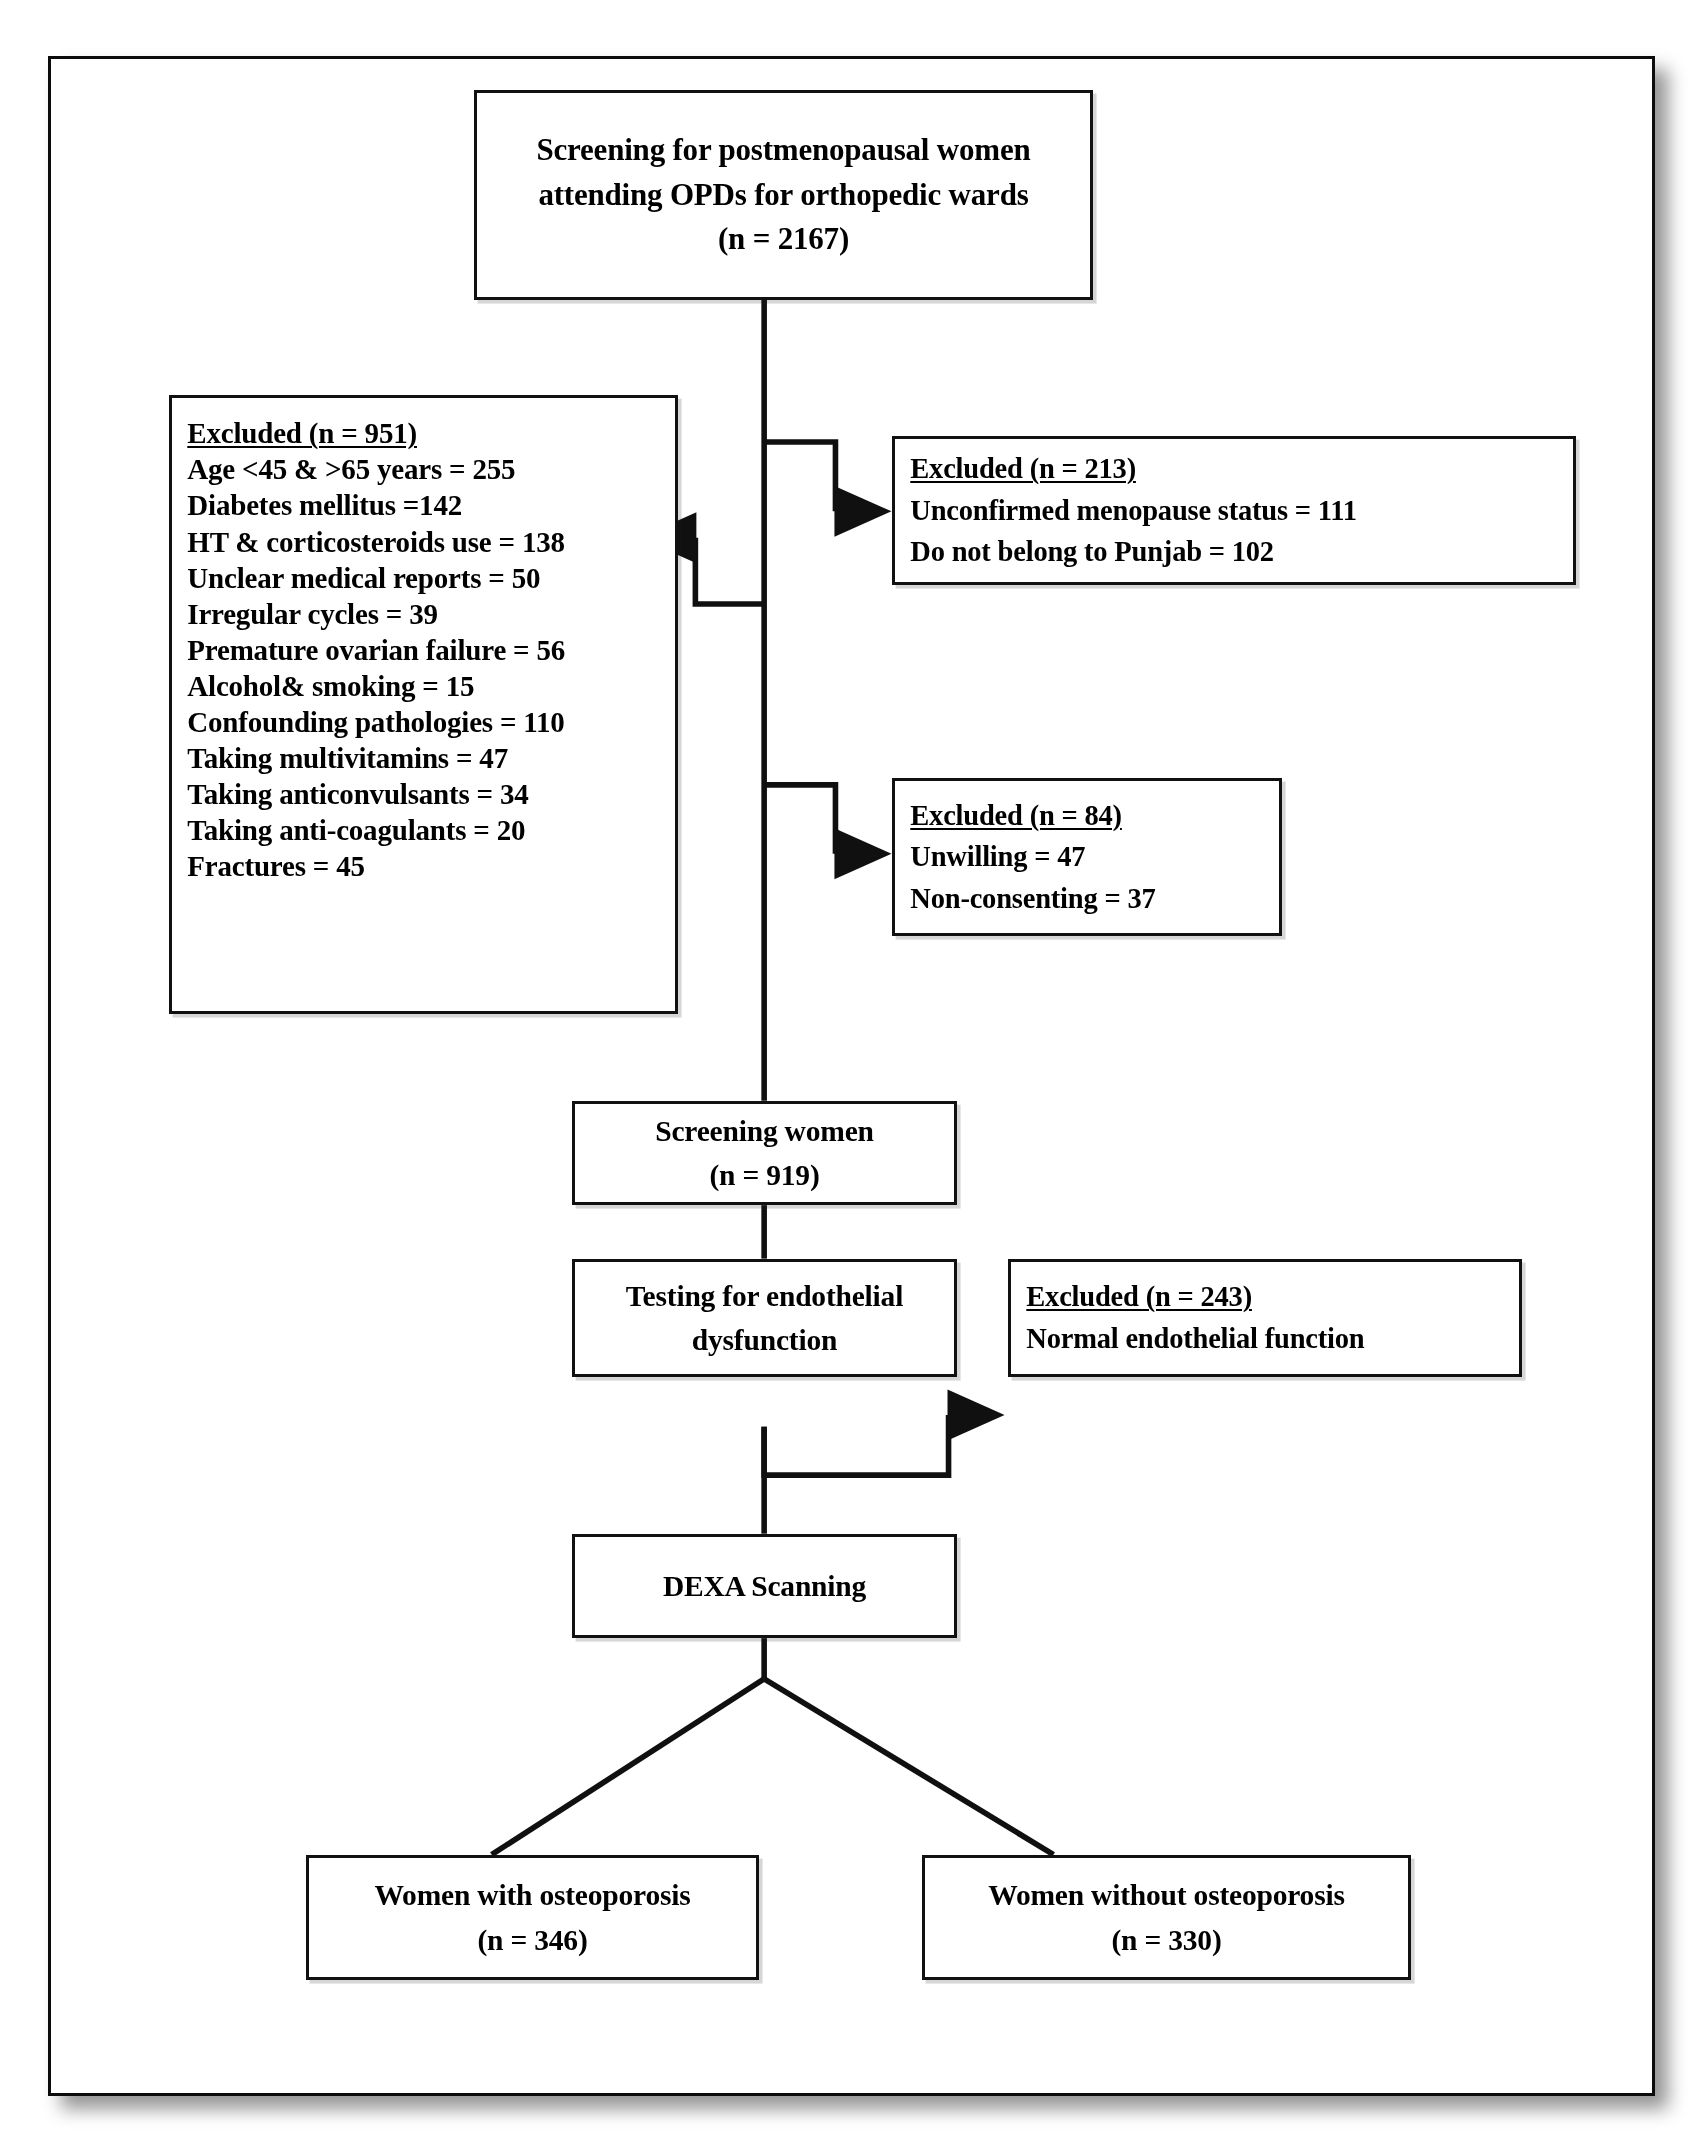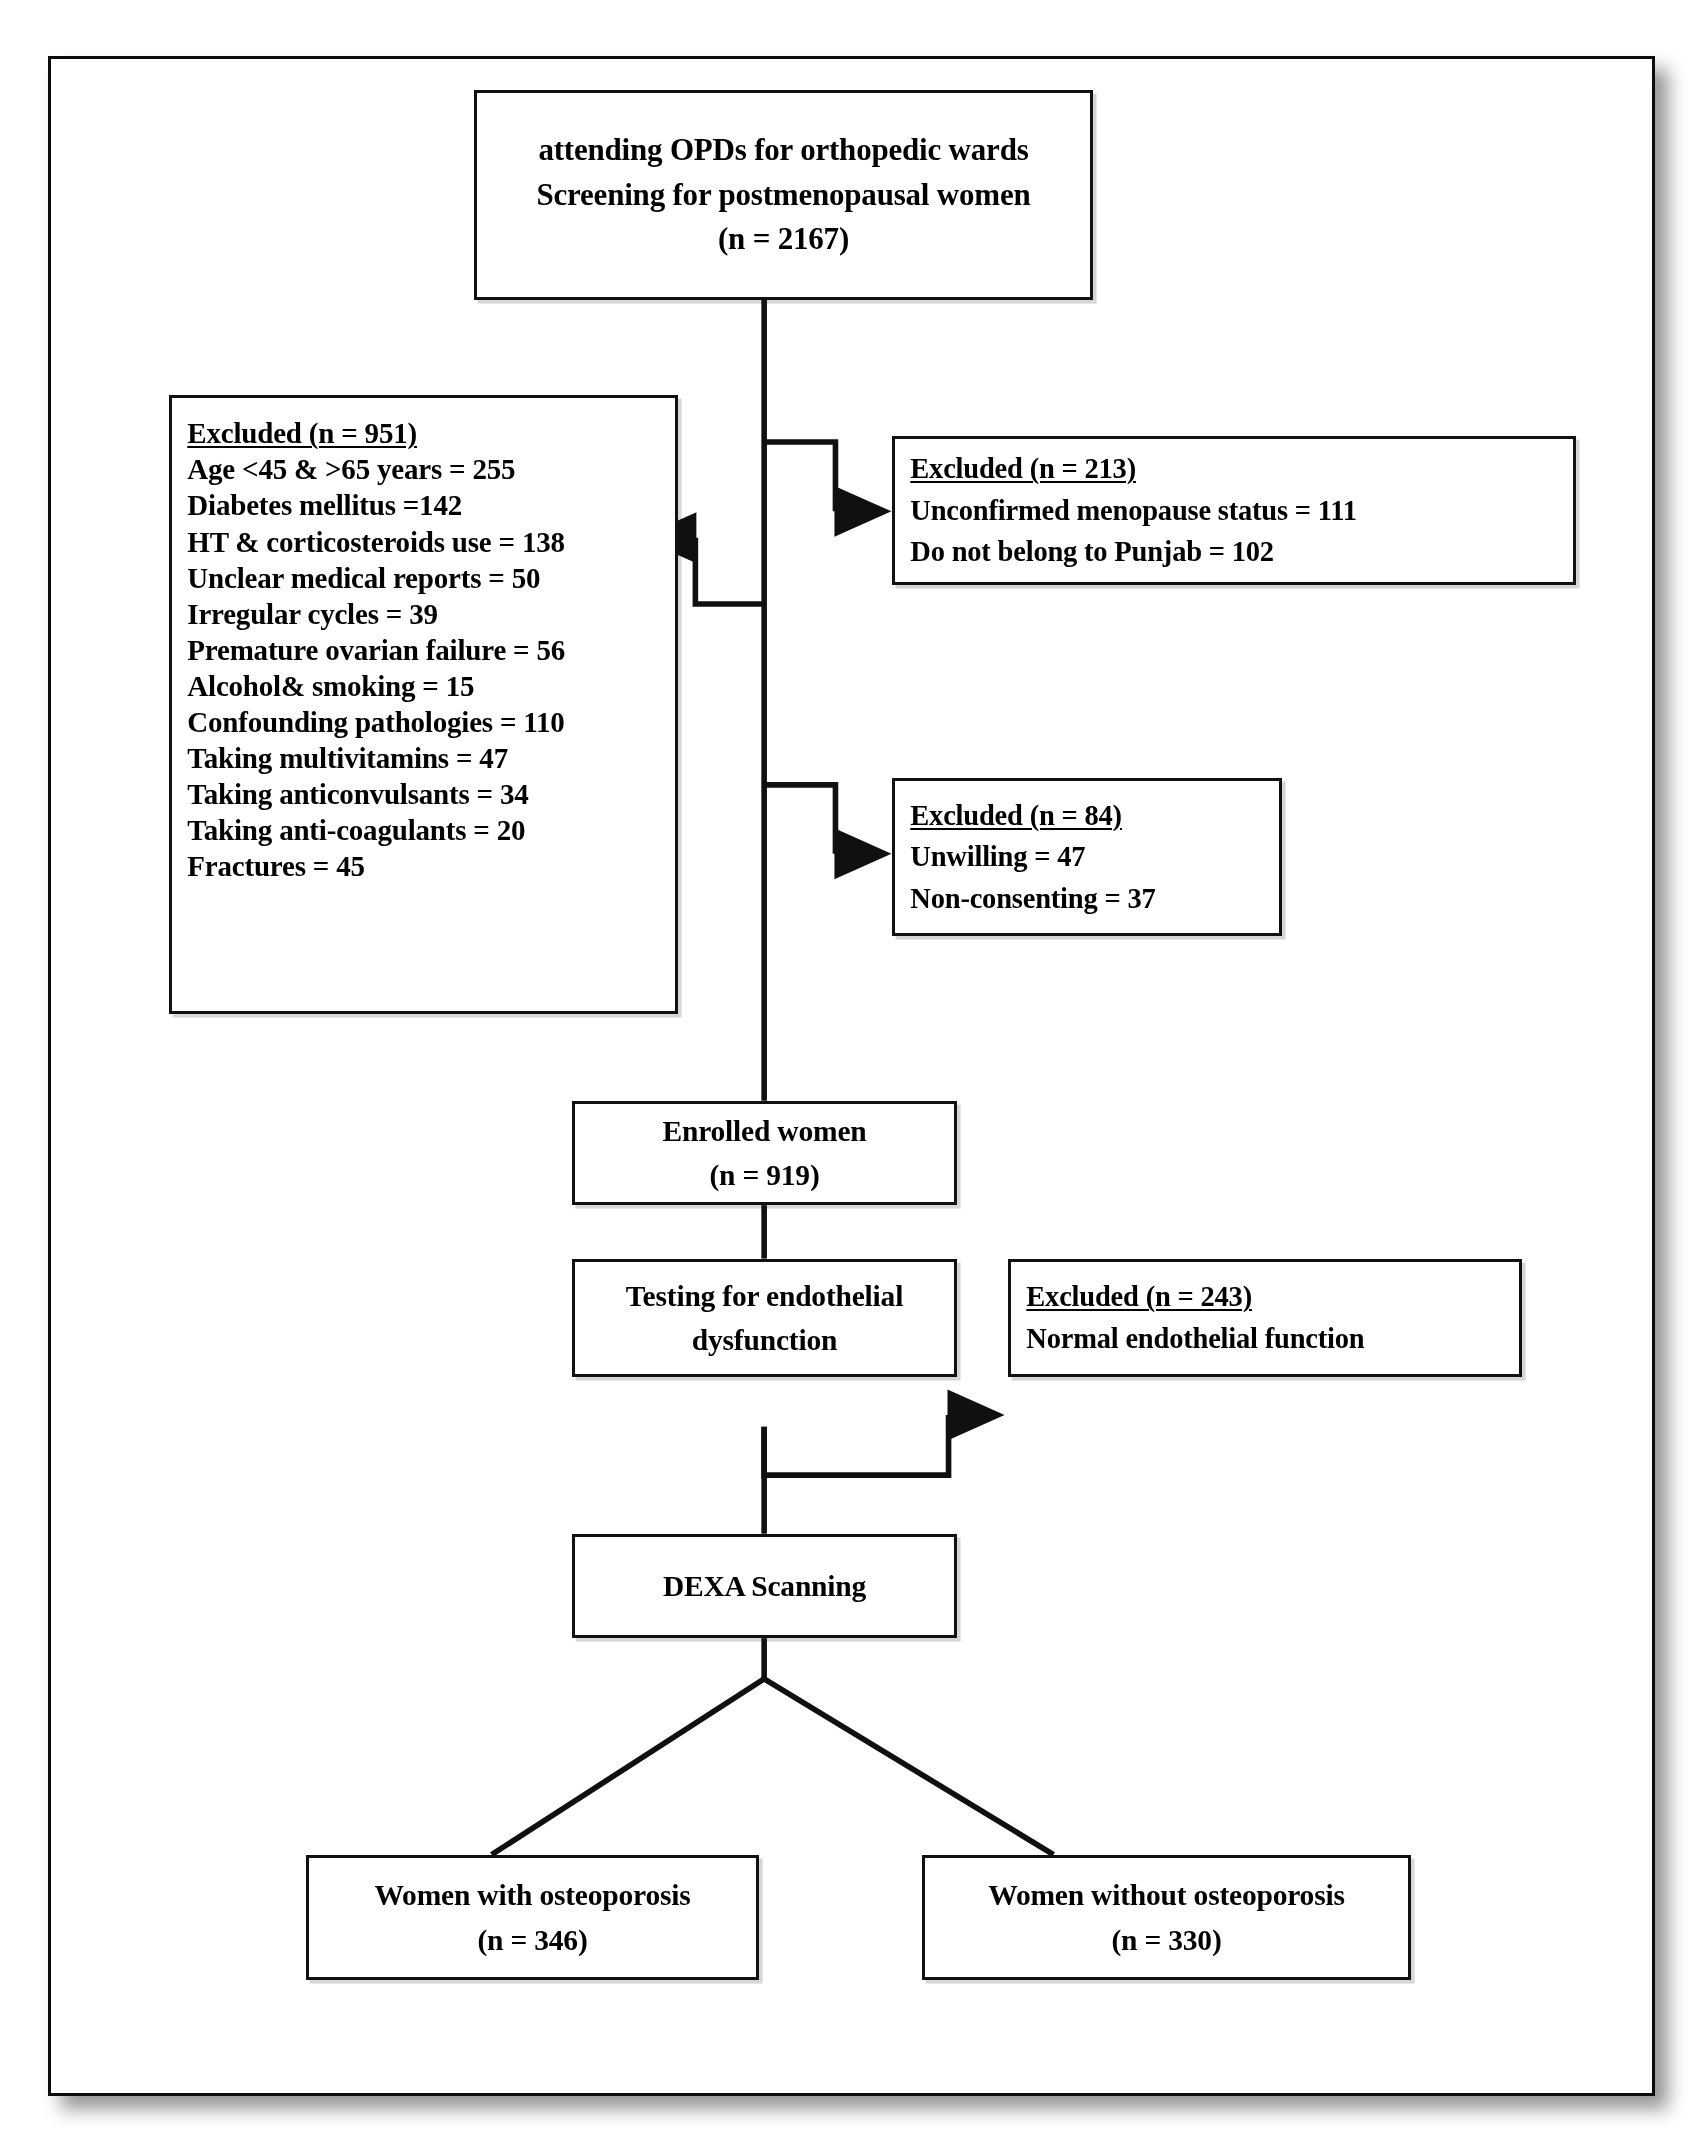--- a/index.html
+++ b/index.html
@@ -97,22 +97,22 @@
 
       <g fill="#101010">
         <polygon points="1538,838 1538,938 1650,888"></polygon>
         <polygon points="1267,990 1267,890 1155,940"></polygon>
         <polygon points="1538,1510 1538,1610 1650,1560"></polygon>
         <polygon points="1760,2712 1760,2612 1872,2662"></polygon>
       </g>
     </svg>
 
     <div class="fbox center" style="left:423px; top:31px; width:619px; height:210px;">
+      <div class="line s-top">Screening for postmenopausal women</div>
       <div class="line s-top">attending  OPDs for orthopedic wards</div>
-      <div class="line s-top">Screening for postmenopausal women</div>
       <div class="line s-top">(n = 2167)</div>
     </div>
 
     <div class="fbox left" style="left:118px; top:336px; width:509px; height:619px; justify-content:flex-start; padding-top:17.3px;">
       <div class="line s-list u pad-l">Excluded (n = 951)</div>
       <div class="line s-list pad-l">Age &lt;45 &amp; &gt;65 years = 255</div>
       <div class="line s-list pad-l">Diabetes  mellitus =142</div>
       <div class="line s-list pad-l">HT &amp; corticosteroids use = 138</div>
       <div class="line s-list pad-l">Unclear medical reports = 50</div>
       <div class="line s-list pad-l">Irregular cycles = 39</div>
@@ -131,21 +131,21 @@
       <div class="line s-small pad-l">Do not belong to Punjab = 102</div>
     </div>
 
     <div class="fbox left" style="left:841px; top:719px; width:390px; height:158px;text-align:center;">
       <div class="line s-small u pad-l">Excluded (n = 84)</div>
       <div class="line s-small pad-l">Unwilling = 47</div>
       <div class="line s-small pad-l">Non-consenting = 37</div>
     </div>
 
     <div class="fbox center" style="left:521px; top:1042px; width:385px; height:104px;">
-      <div class="line s-mid">Enrolled women</div>
+      <div class="line s-mid">Screening women</div>
       <div class="line s-mid">(n = 919)</div>
     </div>
 
     <div class="fbox center" style="left:521px; top:1200px; width:385px; height:118px;">
       <div class="line s-mid">Testing for endothelial</div>
       <div class="line s-mid">dysfunction</div>
     </div>
 
     <div class="fbox left" style="left:957px; top:1200px; width:514px; height:118px;">
       <div class="line s-small u pad-l">Excluded (n = 243)</div>

